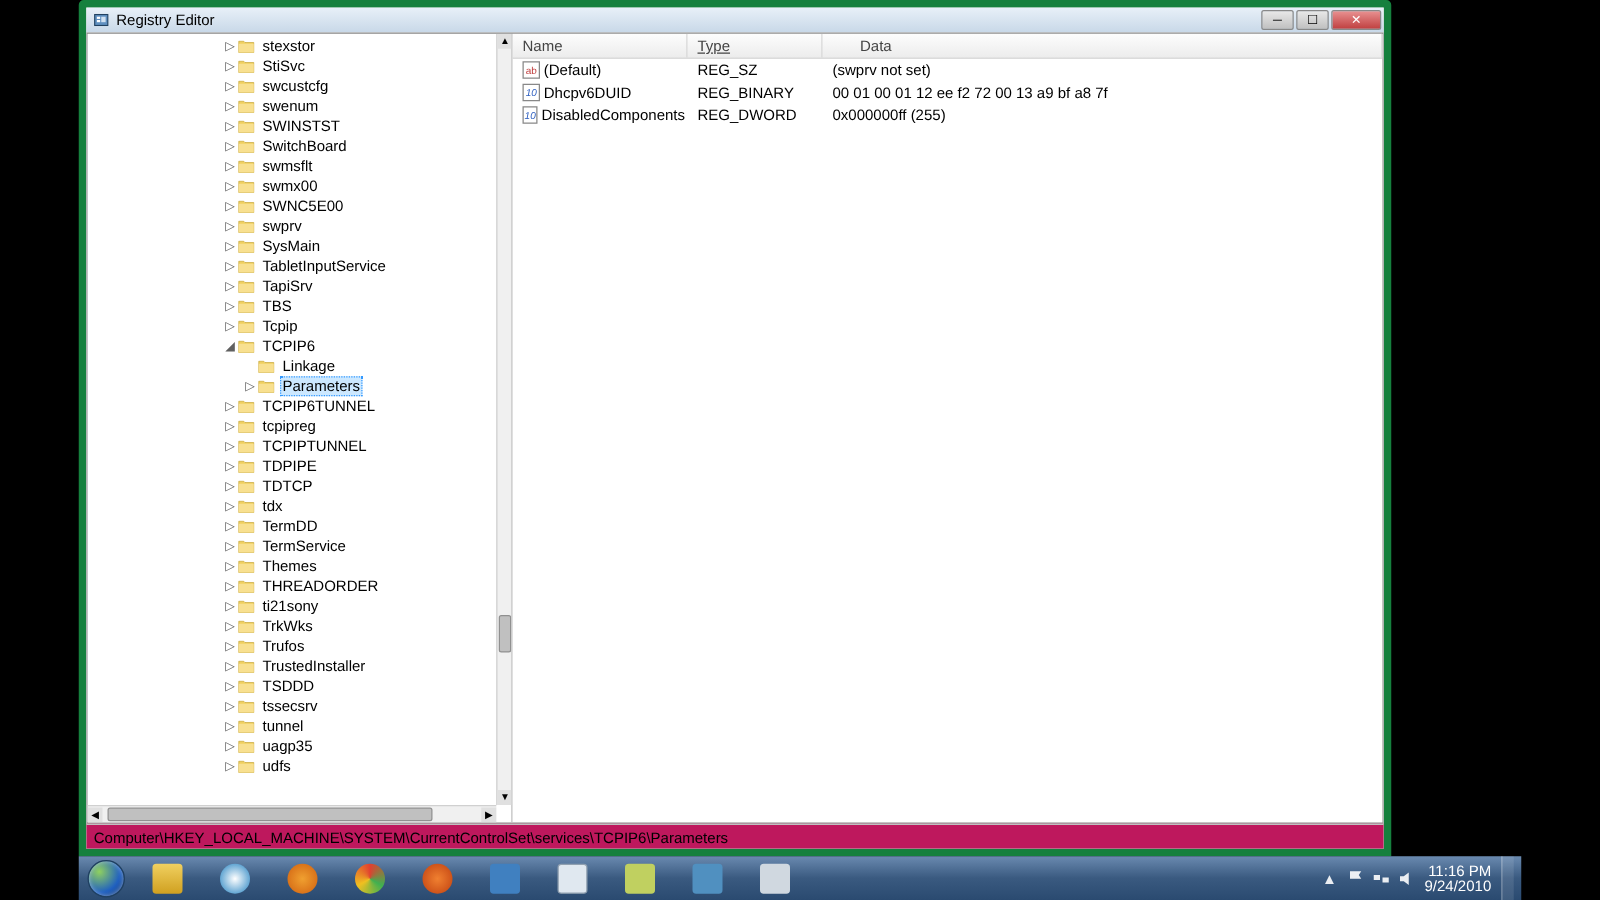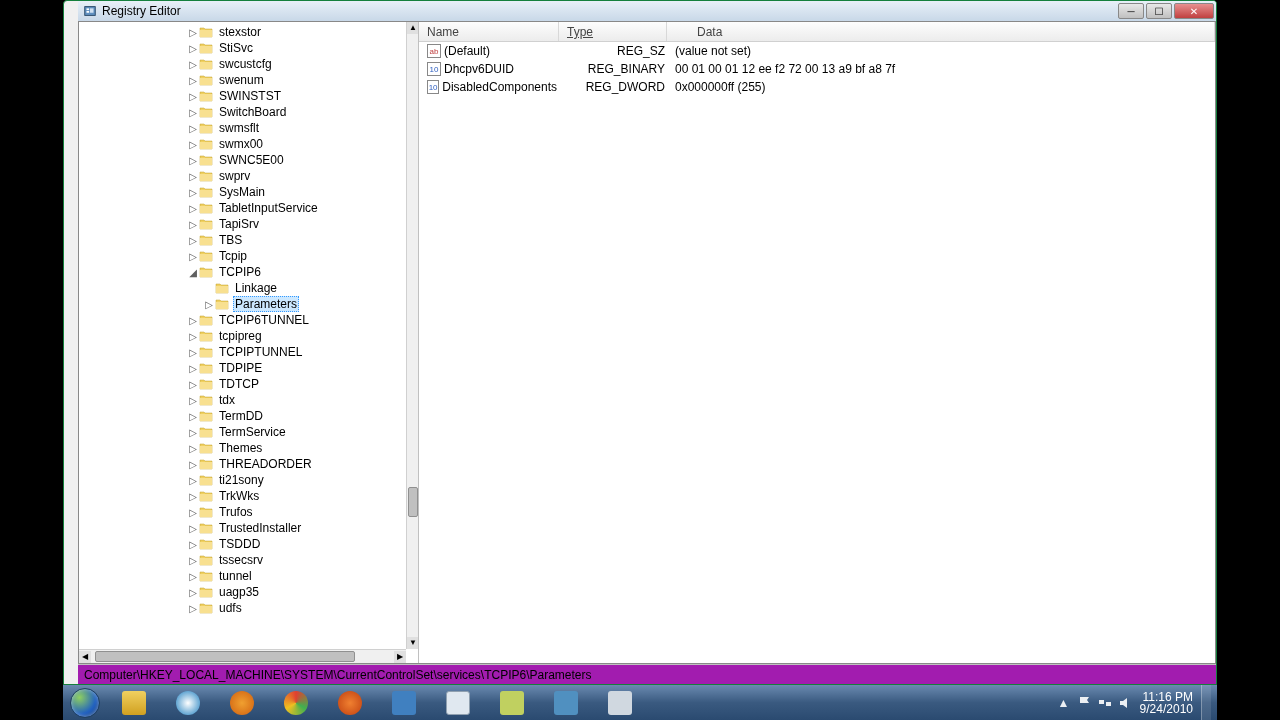--- a/index.html
+++ b/index.html
@@ -1,17 +1,17 @@
 <!DOCTYPE html>
 <html><head>
 <meta charset="utf-8">
 <style>
 * { margin: 0; padding: 0; box-sizing: border-box; font-family: "Segoe UI", Tahoma, sans-serif; font-size: 12px; }
 body { background: #000; width: 1280px; height: 720px; overflow: hidden; position: relative; }
-.window { position: absolute; left: 63px; top: 0; width: 1154px; height: 685px; background: #f0f0f0; border: 1px solid #15803d; display: flex; flex-direction: column; border-radius: 4px 4px 0 0; overflow: hidden; padding-left: 14px; }
+.window { position: absolute; left: 63px; top: 0; width: 1050px; height: 685px; background: #f0f0f0; border: 6px solid #15803d; display: flex; flex-direction: column; border-radius: 4px 4px 0 0; overflow: hidden; }
 .titlebar { height: 20px; background: linear-gradient(to bottom, #e8f0f8, #c8d8e8); display: flex; align-items: center; padding-left: 4px; }
 .titlebar-icon { width: 16px; height: 16px; margin-right: 4px; display: flex; align-items: center; justify-content: center; }
 .titlebar-icon svg { width: 14px; height: 14px; }
 .title-text { flex: 1; color: #000; font-size: 12px; }
 .win-btns { display: flex; gap: 2px; margin-right: 2px; }
 .win-btn { width: 26px; height: 16px; border: 1px solid #888; border-radius: 2px; display: flex; align-items: center; justify-content: center; font-size: 10px; cursor: pointer; }
 .win-min { background: linear-gradient(#e8e8e8,#c0c0c0); }
 .win-max { background: linear-gradient(#e8e8e8,#c0c0c0); }
 .win-close { background: linear-gradient(#e89090,#c04040); color: #fff; width: 40px; }
 .menubar { height: 21px; background: #f0f0f0; display: flex; align-items: center; padding-left: 4px; border-bottom: 1px solid #d0d0d0; }
@@ -42,26 +42,26 @@
 .list-pane { flex: 1; overflow: hidden; }
 .list-header { display: flex; height: 20px; background: linear-gradient(#fdfdfd,#ececec); border-bottom: 1px solid #d0d0d0; }
 .list-header .col { padding: 3px 8px; border-right: 1px solid #d8d8d8; color: #444; }
 .col-name { width: 140px; }
 .col-type { width: 108px; text-decoration: underline; }
 .col-data { flex: 1; margin-left: 22px; }
 .list-body { }
 .list-row { display: flex; height: 18px; align-items: center; cursor: pointer; }
 .list-row .cell { padding: 0 2px 0 8px; }
 .list-row .cell-name { width: 140px; display: flex; align-items: center; gap: 3px; }
-.list-row .cell-type { width: 108px; text-align: right; }
+.list-row .cell-type { width: 108px; }
 .list-row .cell-data { flex: 1; }
 .val-icon { width: 14px; height: 14px; display: inline-flex; align-items: center; justify-content: center; font-size: 8px; border: 1px solid #888; background: #fff; }
 .val-icon.sz { color: #c04040; }
-.val-icon.bin { color: #3060c0; }
-.statusbar { height: 20px; background: #a21caf; border-top: 1px solid #c0c0c0; padding: 2px 6px; font-size: 11px; display: flex; align-items: center; }
+.val-icon.bin { color: #3060c0; font-style: italic; }
+.statusbar { height: 20px; background: #be185d; border-top: 1px solid #c0c0c0; padding: 2px 6px; font-size: 11px; display: flex; align-items: center; }
 .taskbar { position: absolute; left: 63px; bottom: 0; width: 1154px; height: 35px; background: linear-gradient(to bottom, #6a8ab0 0%, #3a5a80 50%, #2a4a70 100%); display: flex; align-items: center; }
 .start-btn { width: 44px; height: 35px; display: flex; align-items: center; justify-content: center; }
 .start-orb { width: 30px; height: 30px; border-radius: 50%; background: radial-gradient(circle at 30% 30%, #8fd060, #2060c0 60%, #103060); border: 1px solid #204060; box-shadow: 0 0 4px rgba(255,255,255,0.5) inset; }
 .task-btn { width: 52px; height: 30px; margin: 0 1px; border-radius: 3px; display: flex; align-items: center; justify-content: center; border: 1px solid transparent; }
 .task-icon { width: 24px; height: 24px; border-radius: 3px; }
 .tray { margin-left: auto; display: flex; align-items: center; color: #fff; font-size: 11px; gap: 8px; padding-right: 6px; }
 .tray-icons { display: flex; gap: 6px; align-items: center; }
 .tray-ico { width: 14px; height: 14px; opacity: 0.9; }
 .clock { text-align: right; line-height: 12px; font-size: 11px; }
 .show-desktop { width: 10px; height: 35px; border-left: 1px solid rgba(255,255,255,0.3); background: rgba(255,255,255,0.1); }
@@ -482,21 +482,21 @@
         <div class="col col-type">Type</div>
         <div class="col col-data">Data</div>
       </div>
       <div class="list-body" id="list-body">
           <div class="list-row">
             <div class="cell cell-name">
               <span class="val-icon sz">ab</span>
               <span>(Default)</span>
             </div>
             <div class="cell cell-type">REG_SZ</div>
-            <div class="cell cell-data">(value not set)</div>
+            <div class="cell cell-data">(swprv not set)</div>
           </div>
           <div class="list-row">
             <div class="cell cell-name">
               <span class="val-icon bin">10</span>
               <span>Dhcpv6DUID</span>
             </div>
             <div class="cell cell-type">REG_BINARY</div>
             <div class="cell cell-data">00 01 00 01 12 ee f2 72 00 13 a9 bf a8 7f</div>
           </div>
           <div class="list-row">

